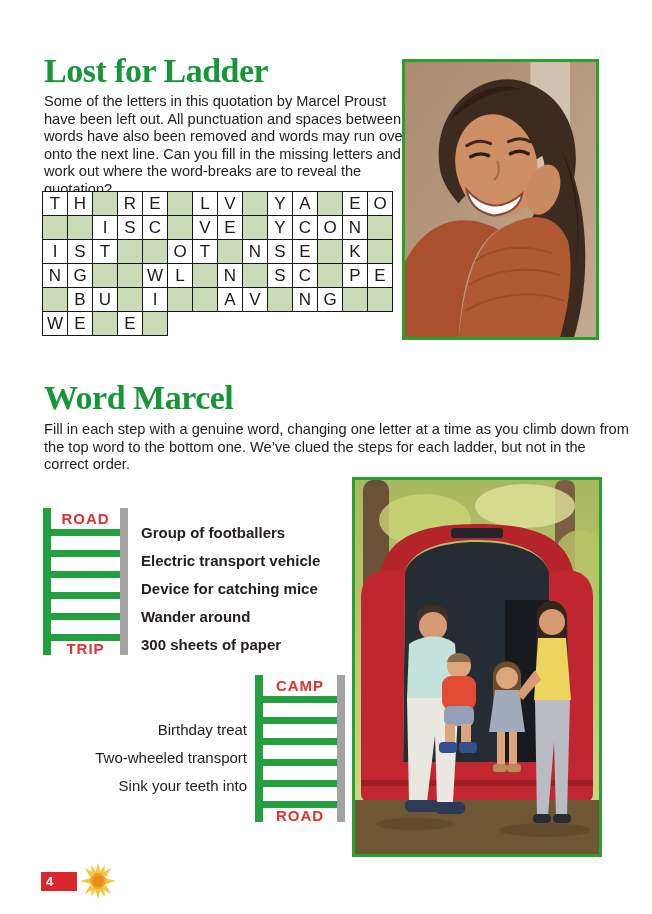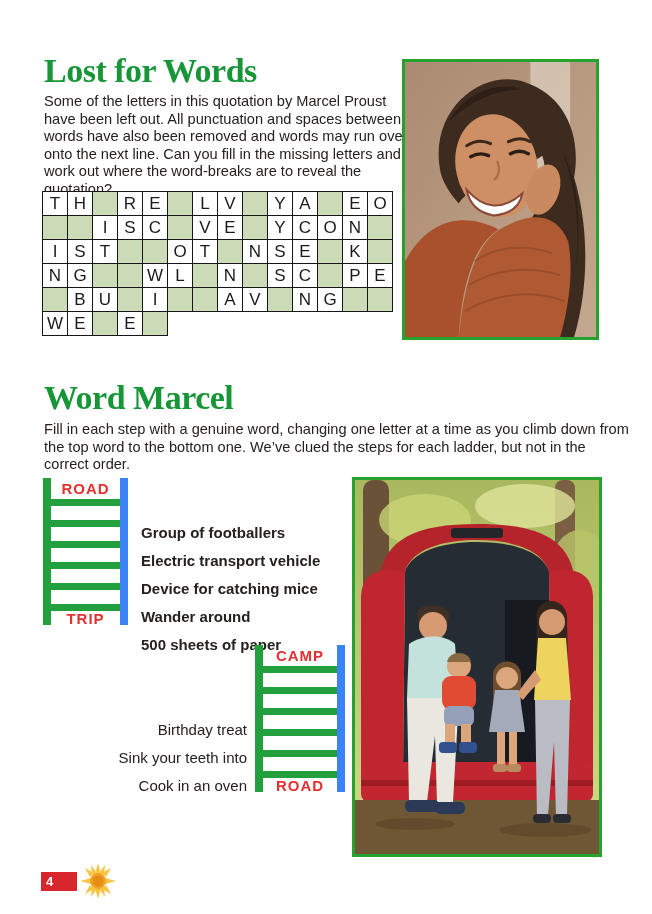--- a/index.html
+++ b/index.html
@@ -31,21 +31,21 @@
   .grid-cell:first-child { margin-left:0; }
   .grid-cell.shaded { background:#ccdbb7; }
 
   
   .photo { position:absolute; border:3px solid #28a22f; background:#b3917a; }
   #photo1 { left:402px; top:59px; width:197px; height:281px; }
   #photo2 { left:352px; top:477px; width:250px; height:380px; }
   .photo svg { display:block; width:100%; height:100%; }
 
   
-  .ladder { position:absolute; border-left:8px solid #21a03d; border-right:8px solid #3b82f6; }
+  .ladder { position:absolute; border-left:8px solid #21a03d; border-right:8px solid #a3a3a3;margin-top:30px; }
   #ladder1 { left:43px; top:478px; width:85px; }
   #ladder2 { left:255px; top:645px; width:90px; }
   .ladder-word {
     height:21px; display:flex; align-items:center; justify-content:center;
     color:#e13231; font-weight:bold; font-size:15px; letter-spacing:1px;
   }
   .ladder-word.bottom { border-top:7px solid #21a03d; }
   .ladder-step { height:21px; border-top:7px solid #21a03d; background:#ffffff; }
 
   
@@ -61,21 +61,21 @@
     background:#d9252c; color:#ffffff; font-size:13px; font-weight:600;
     display:flex; align-items:center; padding-left:5px;
   }
   .sun { position:absolute; left:80px; top:863px; width:36px; height:36px; }
 </style>
 </head>
 <body>
 
 <div class="page">
 
-  <h1 class="section-title" id="lfw-title">Lost for Words</h1>
+  <h1 class="section-title" id="lfw-title">Lost for Ladder</h1>
 
   <p class="intro" id="lfw-intro">Some of the letters in this quotation by Marcel Proust have been left out. All punctuation and spaces between words have also been removed and words may run over onto the next line. Can you fill in the missing letters and work out where the word-breaks are to reveal the quotation?</p>
 
   <div class="letter-grid" id="letter-grid">
       <div class="grid-row">
         <div class="grid-cell">T</div>
         <div class="grid-cell">H</div>
         <div class="grid-cell shaded"></div>
         <div class="grid-cell">R</div>
         <div class="grid-cell">E</div>
@@ -215,21 +215,21 @@
         <div class="ladder-step"></div>
       </div>
     <div class="ladder-word bottom">TRIP</div>
   </div>
 
   <div class="clues" id="clues1">
       <div class="clue">Group of footballers</div>
       <div class="clue">Electric transport vehicle</div>
       <div class="clue">Device for catching mice</div>
       <div class="clue">Wander around</div>
-      <div class="clue">500 sheets of paper</div>
+      <div class="clue">300 sheets of paper</div>
     </div>
 
   <div class="photo" id="photo2">
     <svg viewBox="0 0 244 374" preserveAspectRatio="none">
       <defs>
         <linearGradient id="p2bg" x1="0" y1="0" x2="0" y2="1">
           <stop offset="0" stop-color="#a9b85f"></stop>
             <stop offset="1" stop-color="#d3d987"></stop>
         </linearGradient>
       </defs>
@@ -296,22 +296,22 @@
         <div class="ladder-step"></div>
         <div class="ladder-step"></div>
         <div class="ladder-step"></div>
         <div class="ladder-step"></div>
       </div>
     <div class="ladder-word bottom">ROAD</div>
   </div>
 
   <div class="clues" id="clues2">
       <div class="clue">Birthday treat</div>
+      <div class="clue">Two-wheeled transport</div>
       <div class="clue">Sink your teeth into</div>
-      <div class="clue">Cook in an oven</div>
     </div>
 
   <div class="page-number-badge">
     <span>4</span>
   </div>
 
   <div class="sun">
     <svg viewBox="0 0 36 36">
       <g fill="#f6c544">
         <path d="M18,0 L21,11 L15,11 Z"></path>

